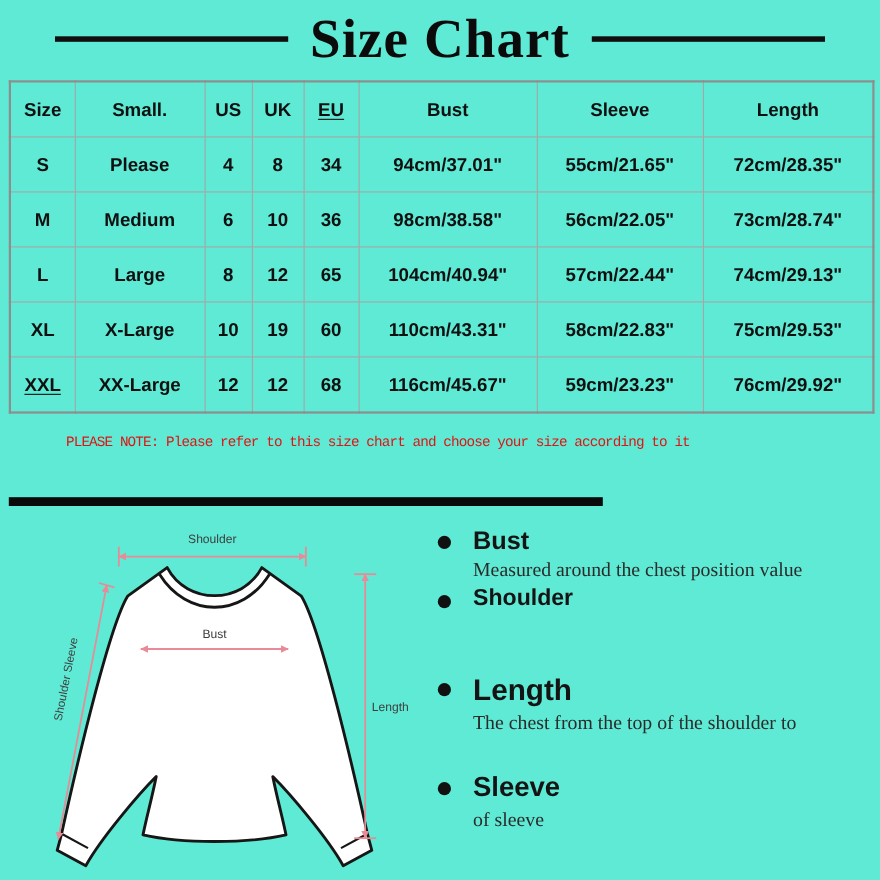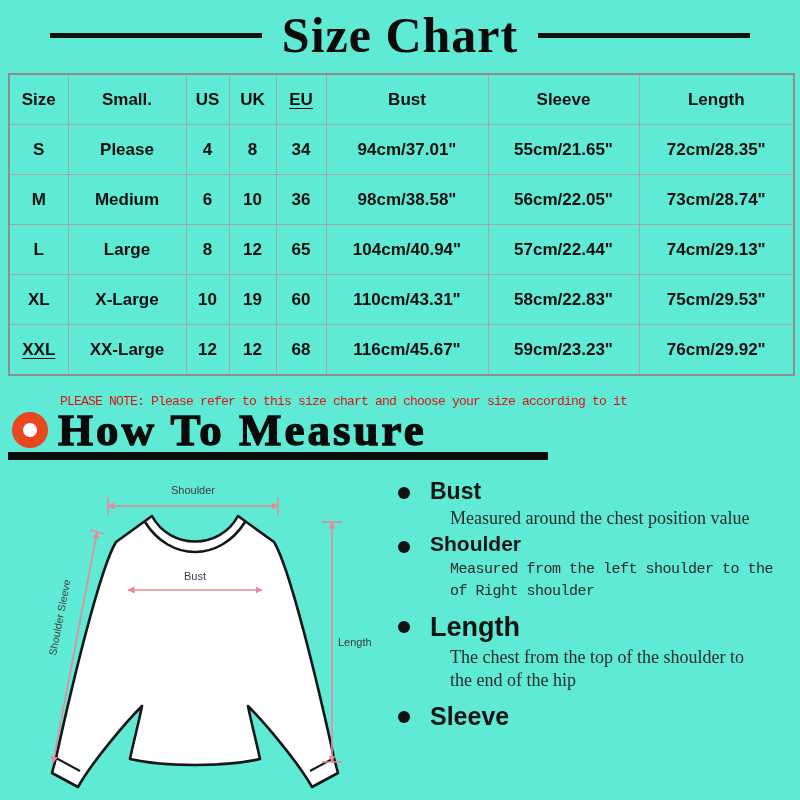--- a/index.html
+++ b/index.html
@@ -50,21 +50,21 @@
           margin:9px 20px 0 10px;flex:0 0 auto;}
   .mi-head{margin:0;font-weight:bold;color:#141414;line-height:1.15;}
   .mi-bust  .mi-head{font-size:23px;}
   .mi-shoulder .mi-head{font-size:21px;}
   .mi-length .mi-head{font-size:27px;}
   .mi-sleeve .mi-head{font-size:25px;}
   .mi-desc{margin:3px 0 0 0;font-family:"Liberation Serif","DejaVu Serif",serif;
            font-size:18px;line-height:23px;color:#2b2b2b;}
   .mi-shoulder .mi-desc{font-family:"Liberation Mono","DejaVu Sans Mono",monospace;
            font-size:15px;line-height:22px;letter-spacing:-0.5px;}
-  .mi-desc span{display:block;margin-left:20px;}
+  .mi-desc span{display:block;}
 </style>
 </head>
 <body>
 
 <div class="page">
 
   <header class="title-row">
     <span class="title-rule"></span>
     <h1 class="page-title">Size Chart</h1>
     <span class="title-rule"></span>
@@ -142,24 +142,20 @@
           <td><span>68</span></td>
           <td><span>116cm/45.67"</span></td>
           <td><span>59cm/23.23"</span></td>
           <td><span>76cm/29.92"</span></td>
         </tr>
       </tbody>
   </table>
 
   <p class="size-note" style="color: rgb(224, 20, 20);">PLEASE NOTE: Please refer to this size chart and choose your size according to it</p>
 
-  <div class="htm-row">
-    <span class="ring-icon" style="border-color: rgb(232, 72, 30);"></span>
-    <h2 class="htm-title">How To Measure</h2>
-  </div>
   <div class="htm-underline"></div>
 
   <svg class="diagram" viewBox="0 0 370 330">
     <defs>
       <marker id="ah" orient="auto-start-reverse" markerWidth="9" markerHeight="8" refX="6.5" refY="3.5" markerUnits="userSpaceOnUse">
         <path d="M0,0 L7,3.5 L0,7 Z" fill="#e98a96"></path>
       </marker>
     </defs>
 
     <g fill="#ffffff" stroke="#161616" stroke-width="2.6" stroke-linejoin="round">
@@ -211,41 +207,37 @@
           <span>Measured around the chest position value</span>
           <span></span>
         </p>
       </div>
     </div>
 
     <div class="measure-item mi-shoulder" style="top:62px">
       <span class="bullet"></span>
       <div>
         <h3 class="mi-head">Shoulder</h3>
-        <p class="mi-desc">
-          <span>Measured from the left shoulder to the</span>
-          <span>of Right shoulder</span>
-        </p>
       </div>
     </div>
 
     <div class="measure-item mi-length" style="top:142px">
       <span class="bullet"></span>
       <div>
         <h3 class="mi-head">Length</h3>
         <p class="mi-desc">
           <span>The chest from the top of the shoulder to</span>
-          <span>the end of the hip</span>
         </p>
       </div>
     </div>
 
     <div class="measure-item mi-sleeve" style="top:232px">
       <span class="bullet"></span>
       <div>
         <h3 class="mi-head">Sleeve</h3>
         <p class="mi-desc">
+          <span>of sleeve</span>
         </p>
       </div>
     </div>
 
   </div>
 </div>
 
 </body></html>

